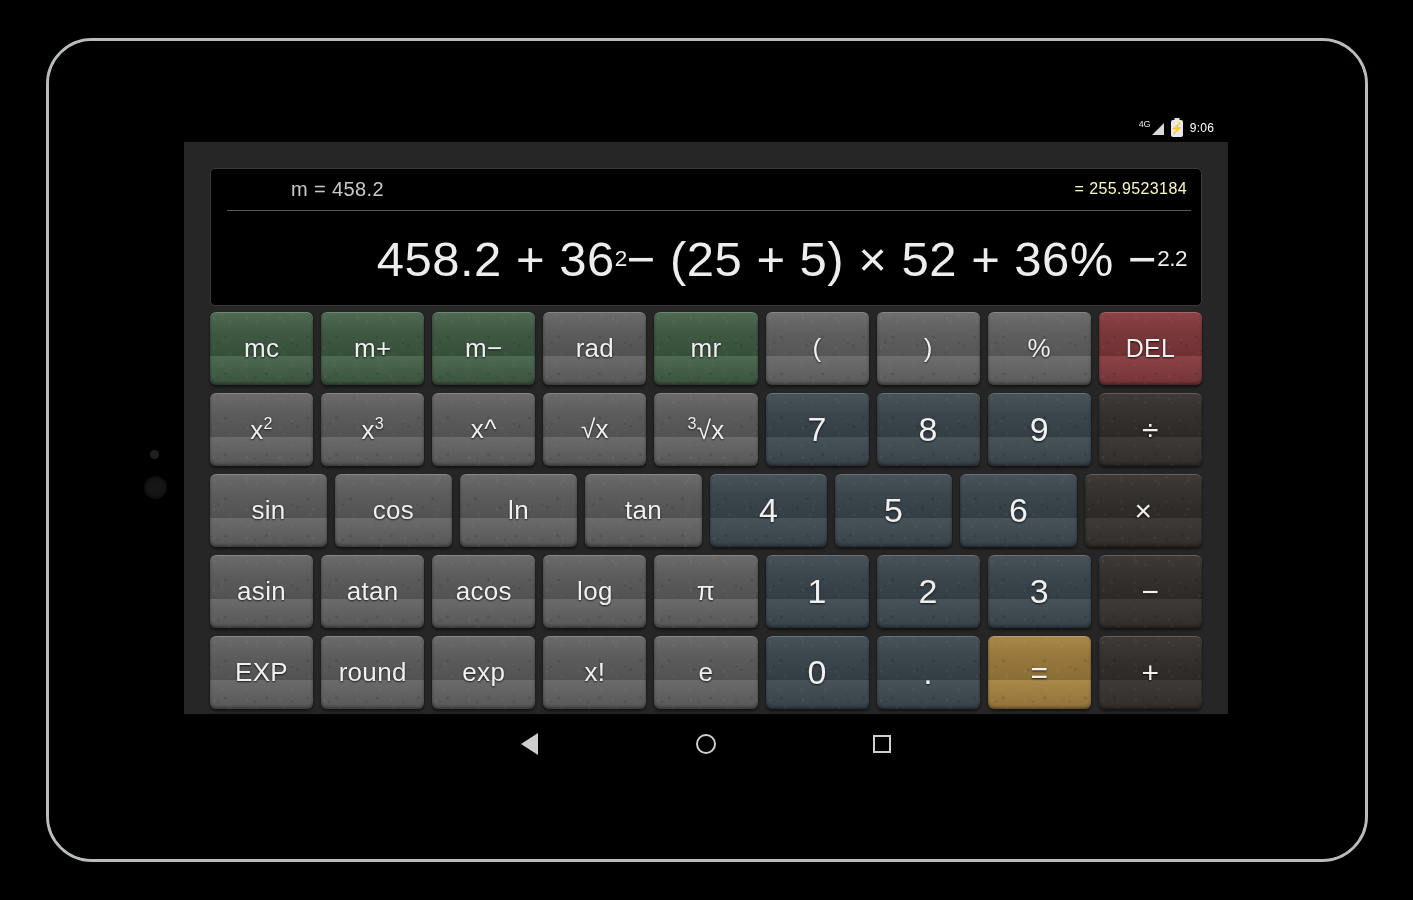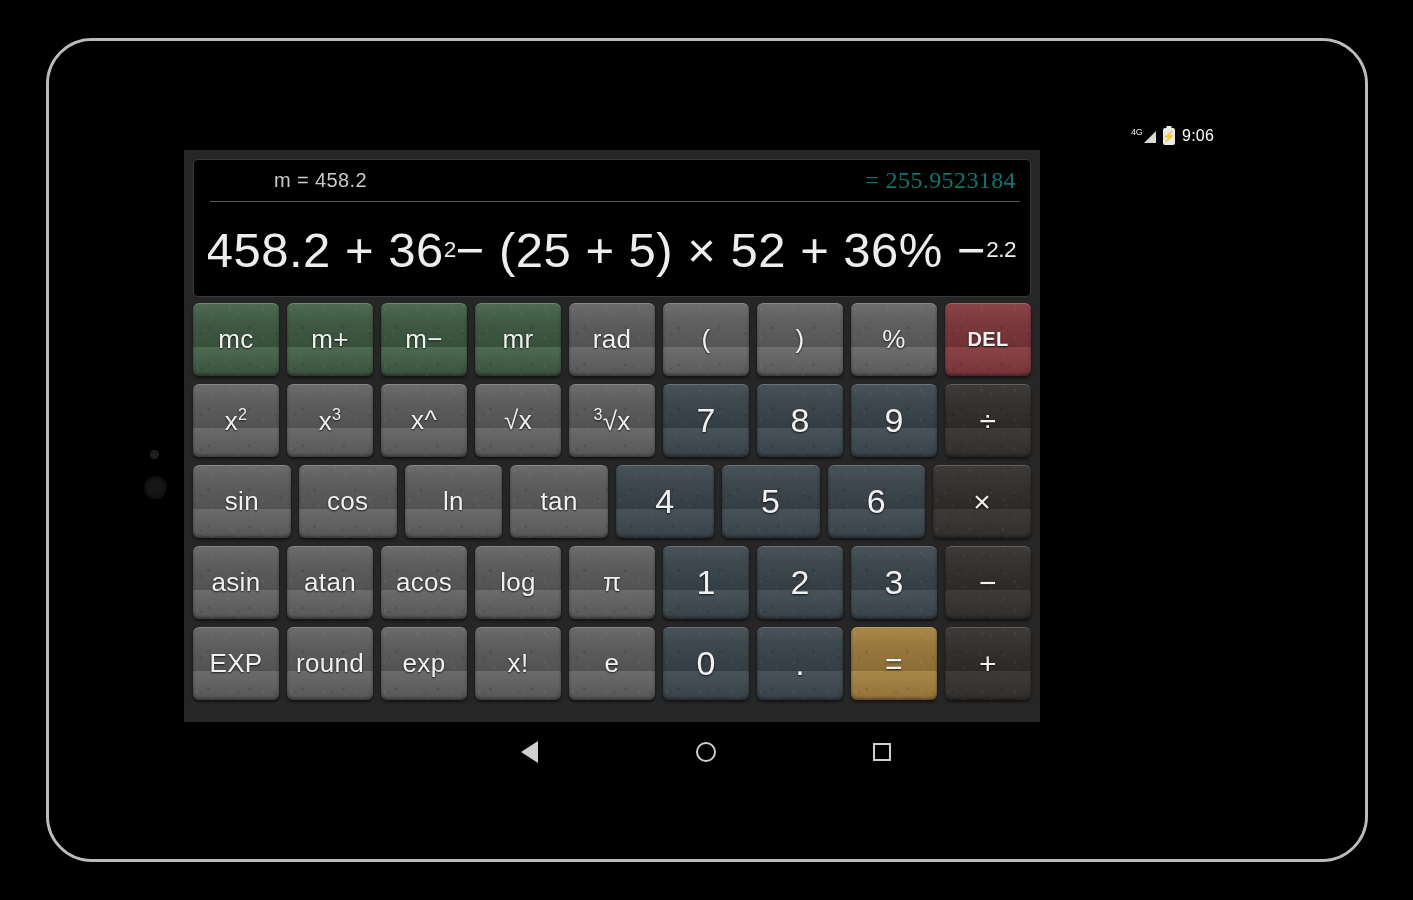--- a/index.html
+++ b/index.html
@@ -57,21 +57,21 @@
     height: 23px;
     border-radius: 50%;
     background: #161616;
     box-shadow: inset 0 0 4px #000;
   }
 
   
   .screen {
     position: absolute;
     left: 184px;
-    top: 122px;
+    top: 114px;
     width: 1044px;
     height: 660px;
     background: #000000;
     overflow: hidden;
   }
 
   
   .statusbar {
     position: absolute;
     left: 0; top: 0;
@@ -114,34 +114,34 @@
   }
   .sb-bolt {
     position: absolute;
     left: 50%; top: 50%;
     transform: translate(-50%, -50%);
     font-size: 11px;
     color: #000;
     line-height: 1;
   }
   .sb-time {
-    font-size: 16px;
+    font-size: 12px;
     color: #ffffff;
     letter-spacing: 0.2px;
   }
 
   
   .app {
     position: absolute;
     left: 0;
     top: 28px;
-    width: 856px;
+    width: 1044px;
     height: 572px;
     background: #262626;
-    padding: 0;
+    padding: 17px;
     box-sizing: border-box;
   }
 
   
   .display-wrap {
     margin: 9px 9px 6px 9px;
     height: 138px;
     background: #000000;
     border: 1px solid #3a3a3a;
     border-radius: 5px;
@@ -160,25 +160,24 @@
   .mem-label {
     position: absolute;
     left: 80px;
     font-size: 20px;
     color: #c9c9c9;
     letter-spacing: 0.4px;
   }
   .result-label {
     position: absolute;
     right: 14px;
-    font-size: 24px;
-    color: #0f766e;
+    font-size: 16px;
+    color: #fef9c3;
     letter-spacing: 0.4px;
     white-space: nowrap;
-    font-family: Liberation Serif, serif;
   }
   .display-rule {
     position: absolute;
     left: 16px;
     right: 10px;
     top: 41px;
     height: 1px;
     background: #585858;
   }
   .expr {
@@ -262,21 +261,21 @@
   .k-func  { background-image: linear-gradient(180deg, #6b6b6b 0%, #5c5c5c 48%, #525252 100%); }
   .k-paren { background-image: linear-gradient(180deg, #6e6e6e 0%, #5f5f5f 48%, #555555 100%); }
   .k-num   { background-image: linear-gradient(180deg, #475259 0%, #3c464d 48%, #343d44 100%); }
   .k-op    { background-image: linear-gradient(180deg, #3e3a37 0%, #35312e 48%, #2d2926 100%); }
   .k-del   { background-image: linear-gradient(180deg, #8c4347 0%, #7a383c 48%, #6f3034 100%); }
   .k-eq    { background-image: linear-gradient(180deg, #a98849 0%, #97773d 48%, #8b6d36 100%); }
 
   .k-num span { font-size: 34px; }
   .k-op span  { font-size: 30px; }
   .k-eq span  { font-size: 30px; }
-  .k-del span { font-size: 20px; font-weight: bold; }
+  .k-del span { font-size: 25px; }
 
   
   .navbar {
     position: absolute;
     left: 0;
     top: 600px;
     width: 1044px;
     height: 60px;
     background: #000000;
     display: flex;
@@ -354,25 +353,25 @@
           <div class="krow">
             <button class="key k-mem">
               <span>mc</span>
             </button>
             <button class="key k-mem">
               <span>m+</span>
             </button>
             <button class="key k-mem">
               <span>m−</span>
             </button>
+            <button class="key k-func">
+              <span>rad</span>
+            </button>
             <button class="key k-mem">
               <span>mr</span>
-            </button>
-            <button class="key k-func">
-              <span>rad</span>
             </button>
             <button class="key k-paren">
               <span>(</span>
             </button>
             <button class="key k-paren">
               <span>)</span>
             </button>
             <button class="key k-paren">
               <span>%</span>
             </button>

